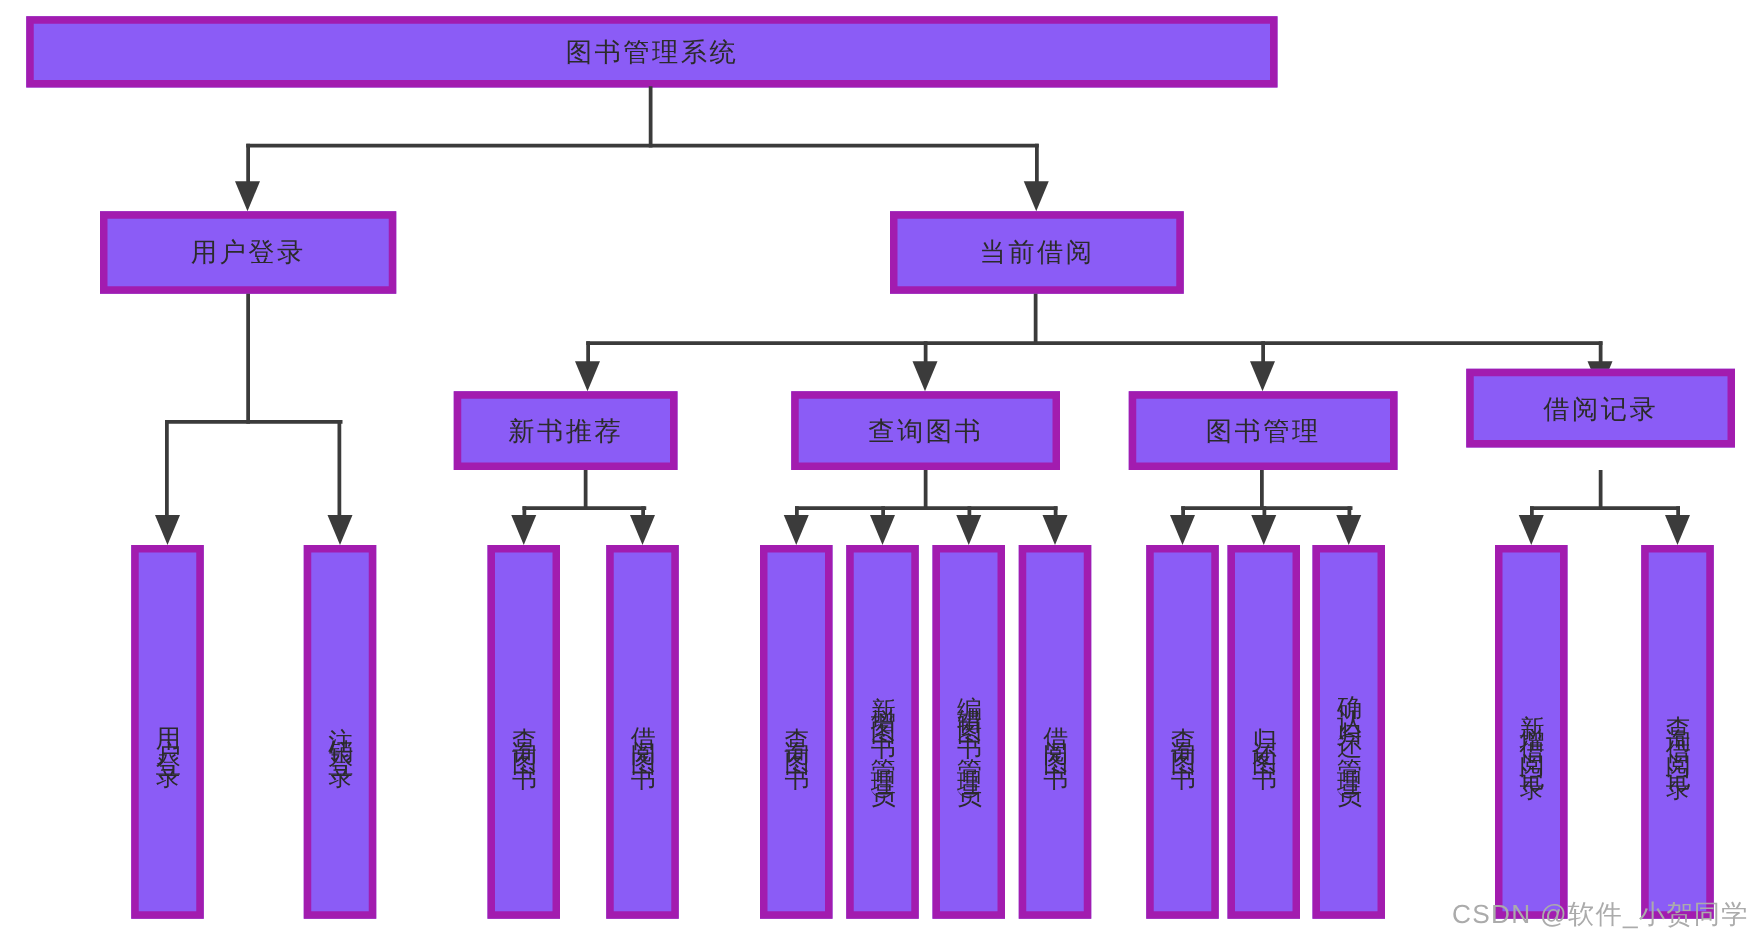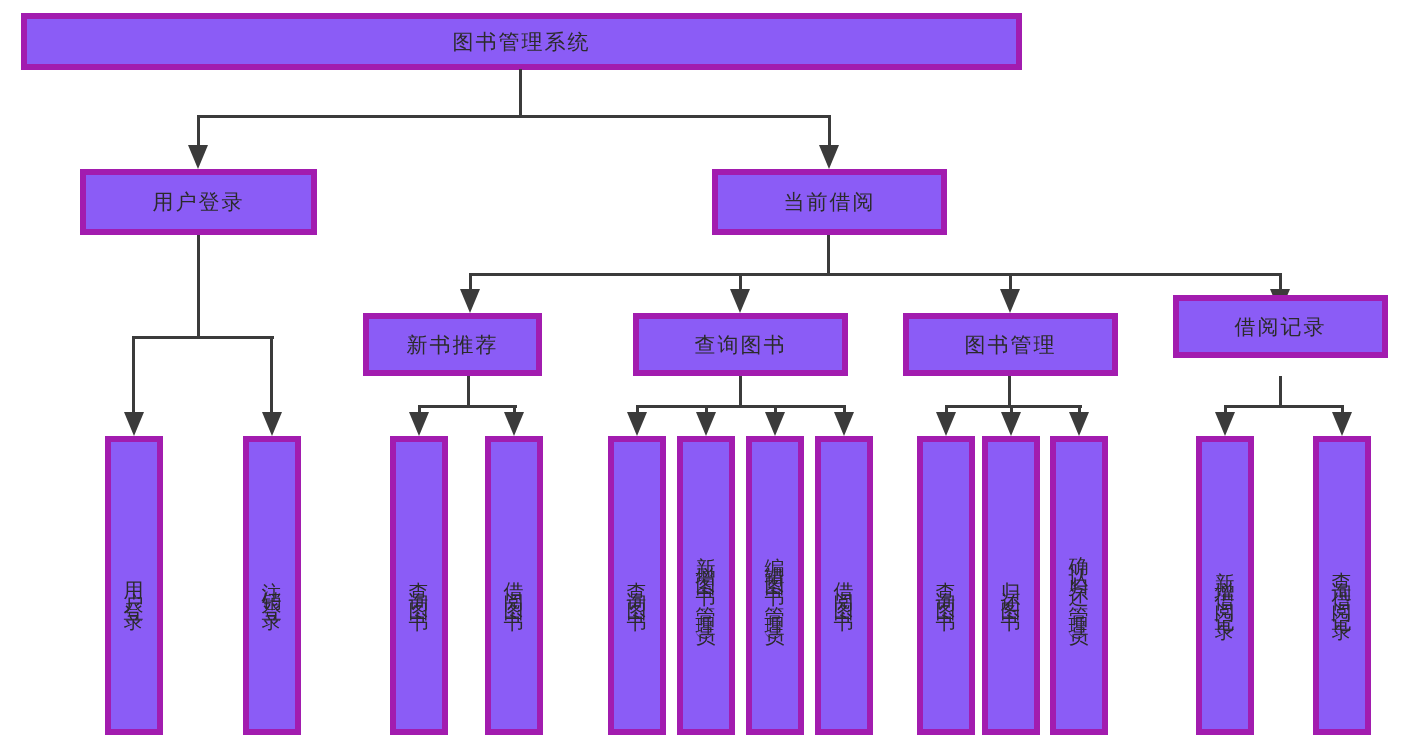--- a/index.html
+++ b/index.html
@@ -147,14 +147,15 @@
   <div class="node vnode" style="left:746px; top:436px; width:58px; height:299px;">编辑图书（管理员）</div>
   <div class="node vnode" style="left:815px; top:436px; width:58px; height:299px;">借阅图书</div>
 
   <div class="node vnode" style="left:917px; top:436px; width:58px; height:299px;">查询图书</div>
   <div class="node vnode" style="left:982px; top:436px; width:58px; height:299px;">归还图书</div>
   <div class="node vnode" style="left:1050px; top:436px; width:58px; height:299px;">确认归还（管理员）</div>
 
   <div class="node vnode" style="left:1196px; top:436px; width:58px; height:299px;">新增借阅记录</div>
   <div class="node vnode" style="left:1313px; top:436px; width:58px; height:299px;">查询借阅记录</div>
 
+  <div class="watermark">CSDN @软件_小贺同学</div>
 
 </div>
 
 </body></html>

